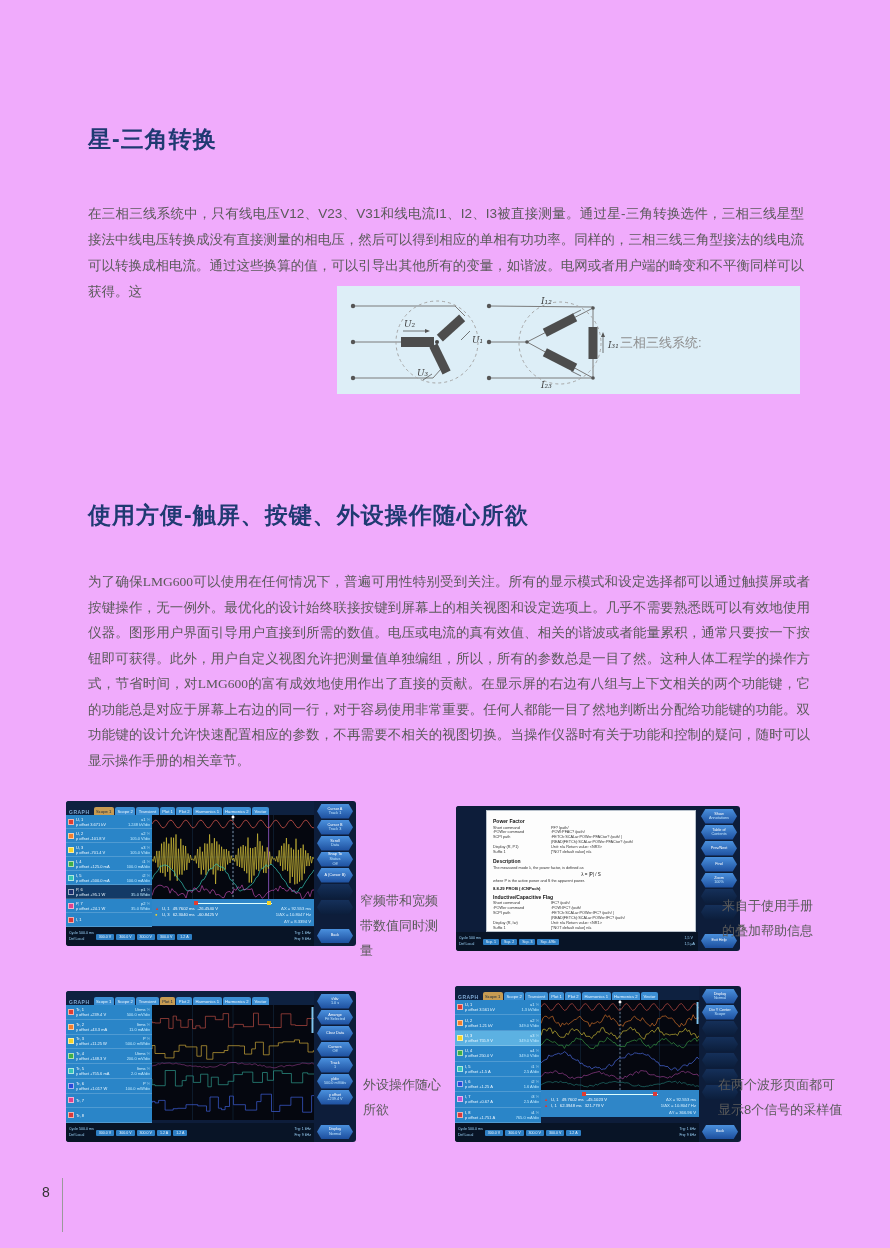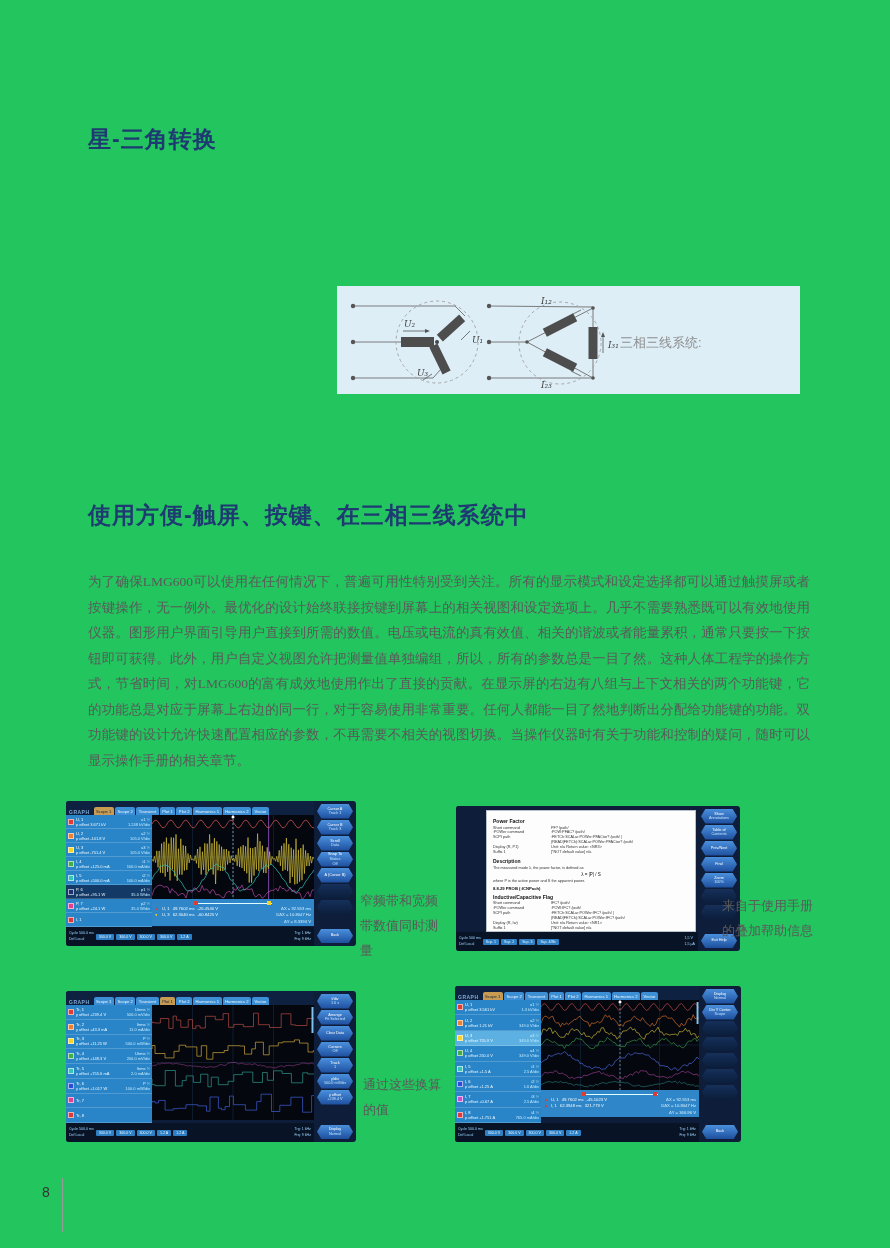--- a/index.html
+++ b/index.html
@@ -1,16 +1,16 @@
 <!DOCTYPE html>
 <html><head>
 <meta charset="utf-8">
 <style>
   html,body{margin:0;padding:0;background:#ffffff;}
-  #root{position:relative;width:890px;height:1248px;background:#22c55e;overflow:hidden;
+  #root{position:relative;width:890px;height:1248px;background:#f0abfc;overflow:hidden;
         font-family:"Liberation Sans","DejaVu Sans",sans-serif;color:#585858;}
   .sec-title{position:absolute;left:88px;margin:0;font-size:23px;font-weight:600;color:#1f3a72;letter-spacing:1px;}
   #title1{top:124px;}
   #title2{top:500px;}
   .para{position:absolute;font-size:13.5px;line-height:26px;color:#5a5a5a;text-align:justify;}
   #para1-intro{left:88px;top:201px;width:716px;}
   #para1-wrap{left:88px;top:305px;width:246px;}
   #para2{left:88px;top:569px;width:722px;line-height:25.5px;font-family:Liberation Serif, serif;}
   
   #diagram{position:absolute;left:337px;top:286px;width:463px;height:108px;background:#ddeef7;}
@@ -80,20 +80,21 @@
   .hp-formula{font-size:4.5px;text-align:center;margin:2px 0;color:#111;}
   .hp-ref{font-size:4.2px;font-weight:bold;margin-top:3px;color:#111;}
 </style>
 </head>
 <body>
 
 <div id="root">
 
   <h1 id="title1" class="sec-title">星-三角转换</h1>
 
+  <div id="para1-intro" class="para">在三相三线系统中，只有线电压V12、V23、V31和线电流I1、I2、I3被直接测量。通过星-三角转换选件，三相三线星型接法中线电压转换成没有直接测量的相电压，然后可以得到相应的单相有功功率。同样的，三相三线三角型接法的线电流可以转换成相电流。通过这些换算的值，可以引导出其他所有的变量，如谐波。电网或者用户端的畸变和不平衡同样可以获得。这</div>
 
   <div id="diagram">
     <svg width="463" height="108" viewBox="0 0 463 108">
 
       <g stroke="#7a7a7a" stroke-width="1" fill="none">
         <path d="M16,20 L118,20 L128,30"></path>
         <path d="M16,56 L66,56"></path>
         <path d="M16,92 L96,92 L104,83"></path>
       </g>
       <g fill="#555">
@@ -148,21 +149,21 @@
       <polygon points="264,51 266,46 268,51" fill="#555"></polygon>
       <g font-size="9" font-style="italic" fill="#3f3f3f" font-family="'DejaVu Serif',serif">
         <text x="204" y="18">I₁₂</text>
         <text x="271" y="62">I₃₁</text>
         <text x="204" y="102">I₂₃</text>
       </g>
       <text x="283" y="61" font-size="13" fill="#8e8e8e">三相三线系统:</text>
     </svg>
   </div>
 
-  <h2 id="title2" class="sec-title">使用方便-触屏、按键、在三相三线系统中</h2>
+  <h2 id="title2" class="sec-title">使用方便-触屏、按键、外设操作随心所欲</h2>
   <div id="para2" class="para">为了确保LMG600可以使用在任何情况下，普遍可用性特别受到关注。所有的显示模式和设定选择都可以通过触摸屏或者按键操作，无一例外。最优化的设计始终联接按键到屏幕上的相关视图和设定选项上。几乎不需要熟悉既可以有效地使用仪器。图形用户界面引导用户直接到所需的数值。电压或电流的真有效值、相关的谐波或者能量累积，通常只要按一下按钮即可获得。此外，用户自定义视图允许把测量值单独编组，所以，所有的参数总是一目了然。这种人体工程学的操作方式，节省时间，对LMG600的富有成效地使用作出了直接的贡献。在显示屏的右边有八组与上下文相关的两个功能键，它的功能总是对应于屏幕上右边的同一行，对于容易使用非常重要。任何人都能一目了然地判断出分配给功能键的功能。双功能键的设计允许快速配置相应的参数，不再需要不相关的视图切换。当操作仪器时有关于功能和控制的疑问，随时可以显示操作手册的相关章节。</div>
 
   <div id="screen1" class="screen">
       <div class="sc-main">
         <div class="sc-tabs">
           <span class="sc-brand">GRAPH</span>
           <span class="sc-tab active">Scope 1</span>
           <span class="sc-tab">Scope 2</span>
           <span class="sc-tab">Transient</span>
           <span class="sc-tab">Plot 1</span>
@@ -855,17 +856,18 @@
         <div class="hex empty"></div>
         <div class="hex empty"></div>
         <div class="hex last">
           <div>Back</div>
         </div>
       </div>
     </div>
 
   <div id="cap1" class="caption">窄频带和宽频带数值同时测量</div>
   <div id="cap2" class="caption">来自于使用手册的叠加帮助信息</div>
-  <div id="cap3" class="caption">通过这些换算的值</div>
+  <div id="cap3" class="caption">外设操作随心所欲</div>
+  <div id="cap4" class="caption">在两个波形页面都可显示8个信号的采样值</div>
 
   <div id="pageno">8</div>
   <div id="pagerule"></div>
 </div>
 
 </body></html>

